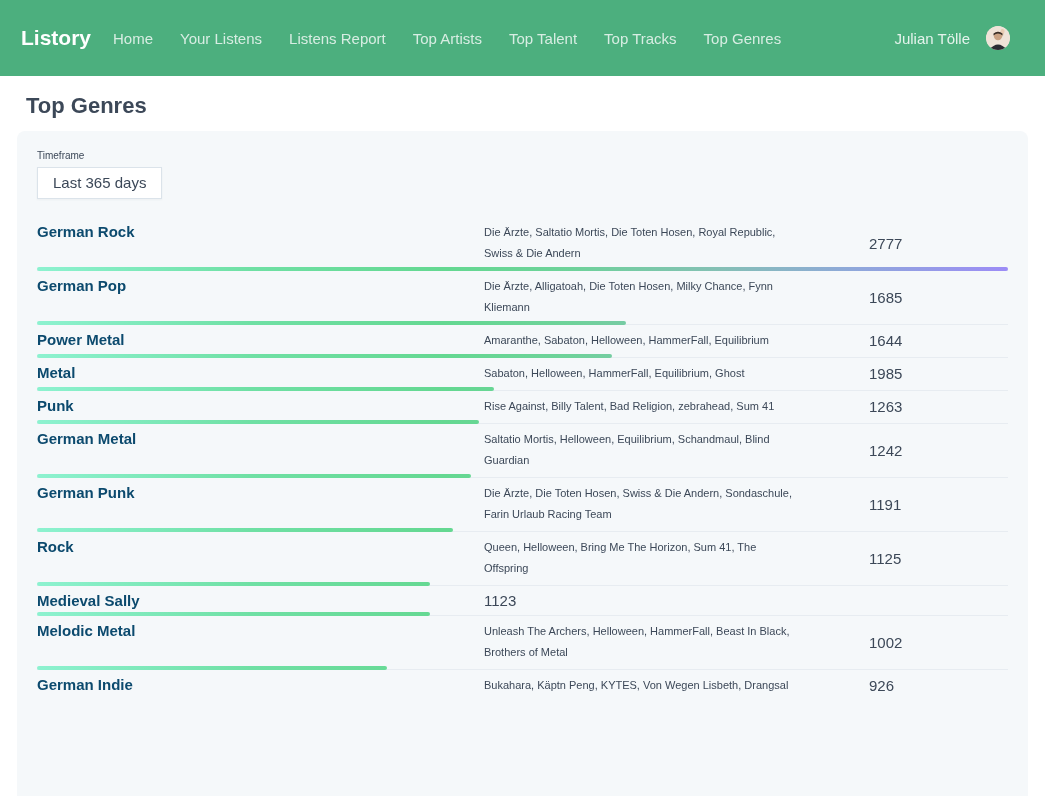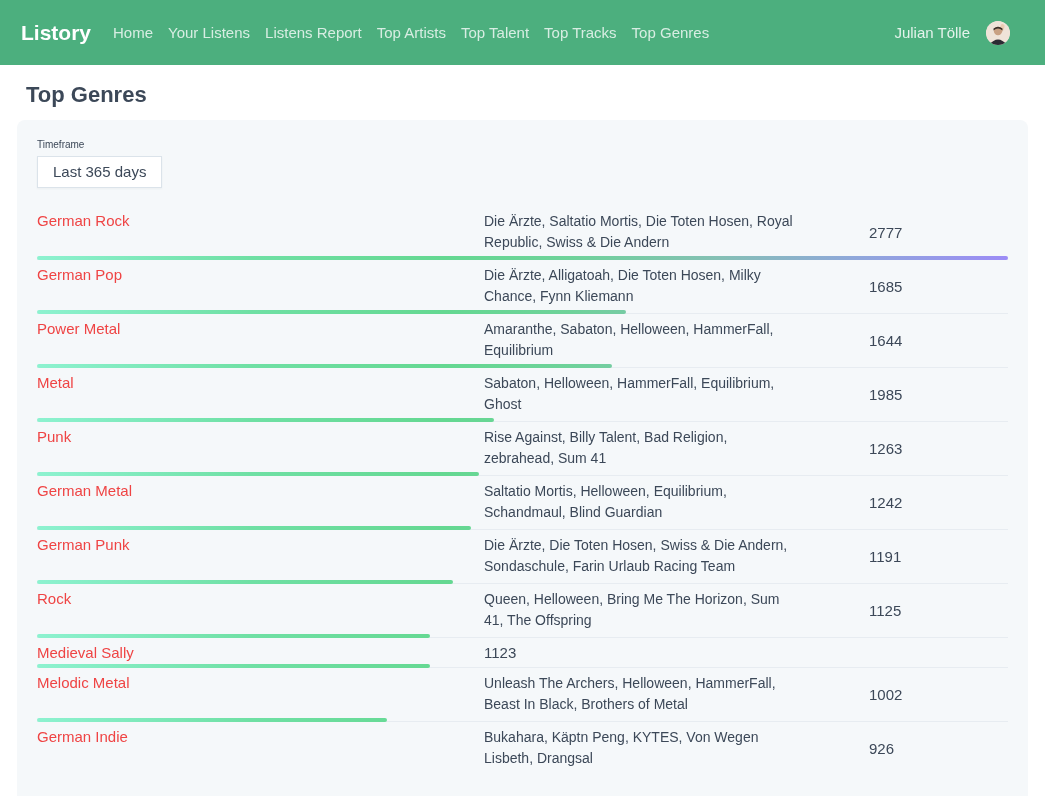--- a/index.html
+++ b/index.html
@@ -5,34 +5,34 @@
   * { margin:0; padding:0; box-sizing:border-box; }
   html,body { width:1045px; height:796px; overflow:hidden; }
   body {
     font-family:"Liberation Sans", sans-serif;
     background:#ffffff;
     color:#3c4858;
   }
 
   
   .navbar {
-    height:65px;
+    height:76px;
     background:#4caf7e;
     display:flex;
     align-items:center;
     padding:0 35px 0 21px;
   }
   .logo {
     color:#ffffff;
     font-size:21px;
     font-weight:700;
     margin-right:22px;
     cursor:pointer;
   }
-  .nav-links { display:flex; gap:15px; }
+  .nav-links { display:flex; gap:27px; }
   .nav-link {
     color:rgba(255,255,255,0.78);
     font-size:15px;
     cursor:pointer;
     white-space:nowrap;
   }
   .nav-user { margin-left:auto; display:flex; align-items:center; gap:16px; }
   .user-name { color:rgba(255,255,255,0.85); font-size:15px; }
   .avatar {
     width:24px; height:24px; border-radius:50%;
@@ -67,22 +67,22 @@
     box-shadow:0 1px 2px rgba(60,72,88,0.05);
   }
 
   
   .genre-table { margin-top:18px; }
   .genre-row-content {
     display:grid;
     grid-template-columns:1fr 385px 139px;
     padding:5px 0 3px;
   }
-  .genre-name { font-size:15px; font-weight:400; color:#ef4444; padding-top:1px; }
-  .genre-artists { font-size:14px; color:#3c4858; line-height:21px; padding-right:70px; }
+  .genre-name { font-size:15px; font-weight:700; color:#0c4a6e; padding-top:1px; }
+  .genre-artists { font-size:11px; color:#3c4858; line-height:21px; padding-right:70px; }
   .genre-count { font-size:15px; color:#3c4858; align-self:center; text-align:left; }
   .bar-track { position:relative; height:4px; }
   .bar-track::after {
     content:'';
     position:absolute; left:0; right:0; bottom:0;
     height:1px; background:#e7ecf1;
   }
   .bar {
     position:absolute; top:0; left:0; height:4px;
     width:calc(var(--p) * 1%);

